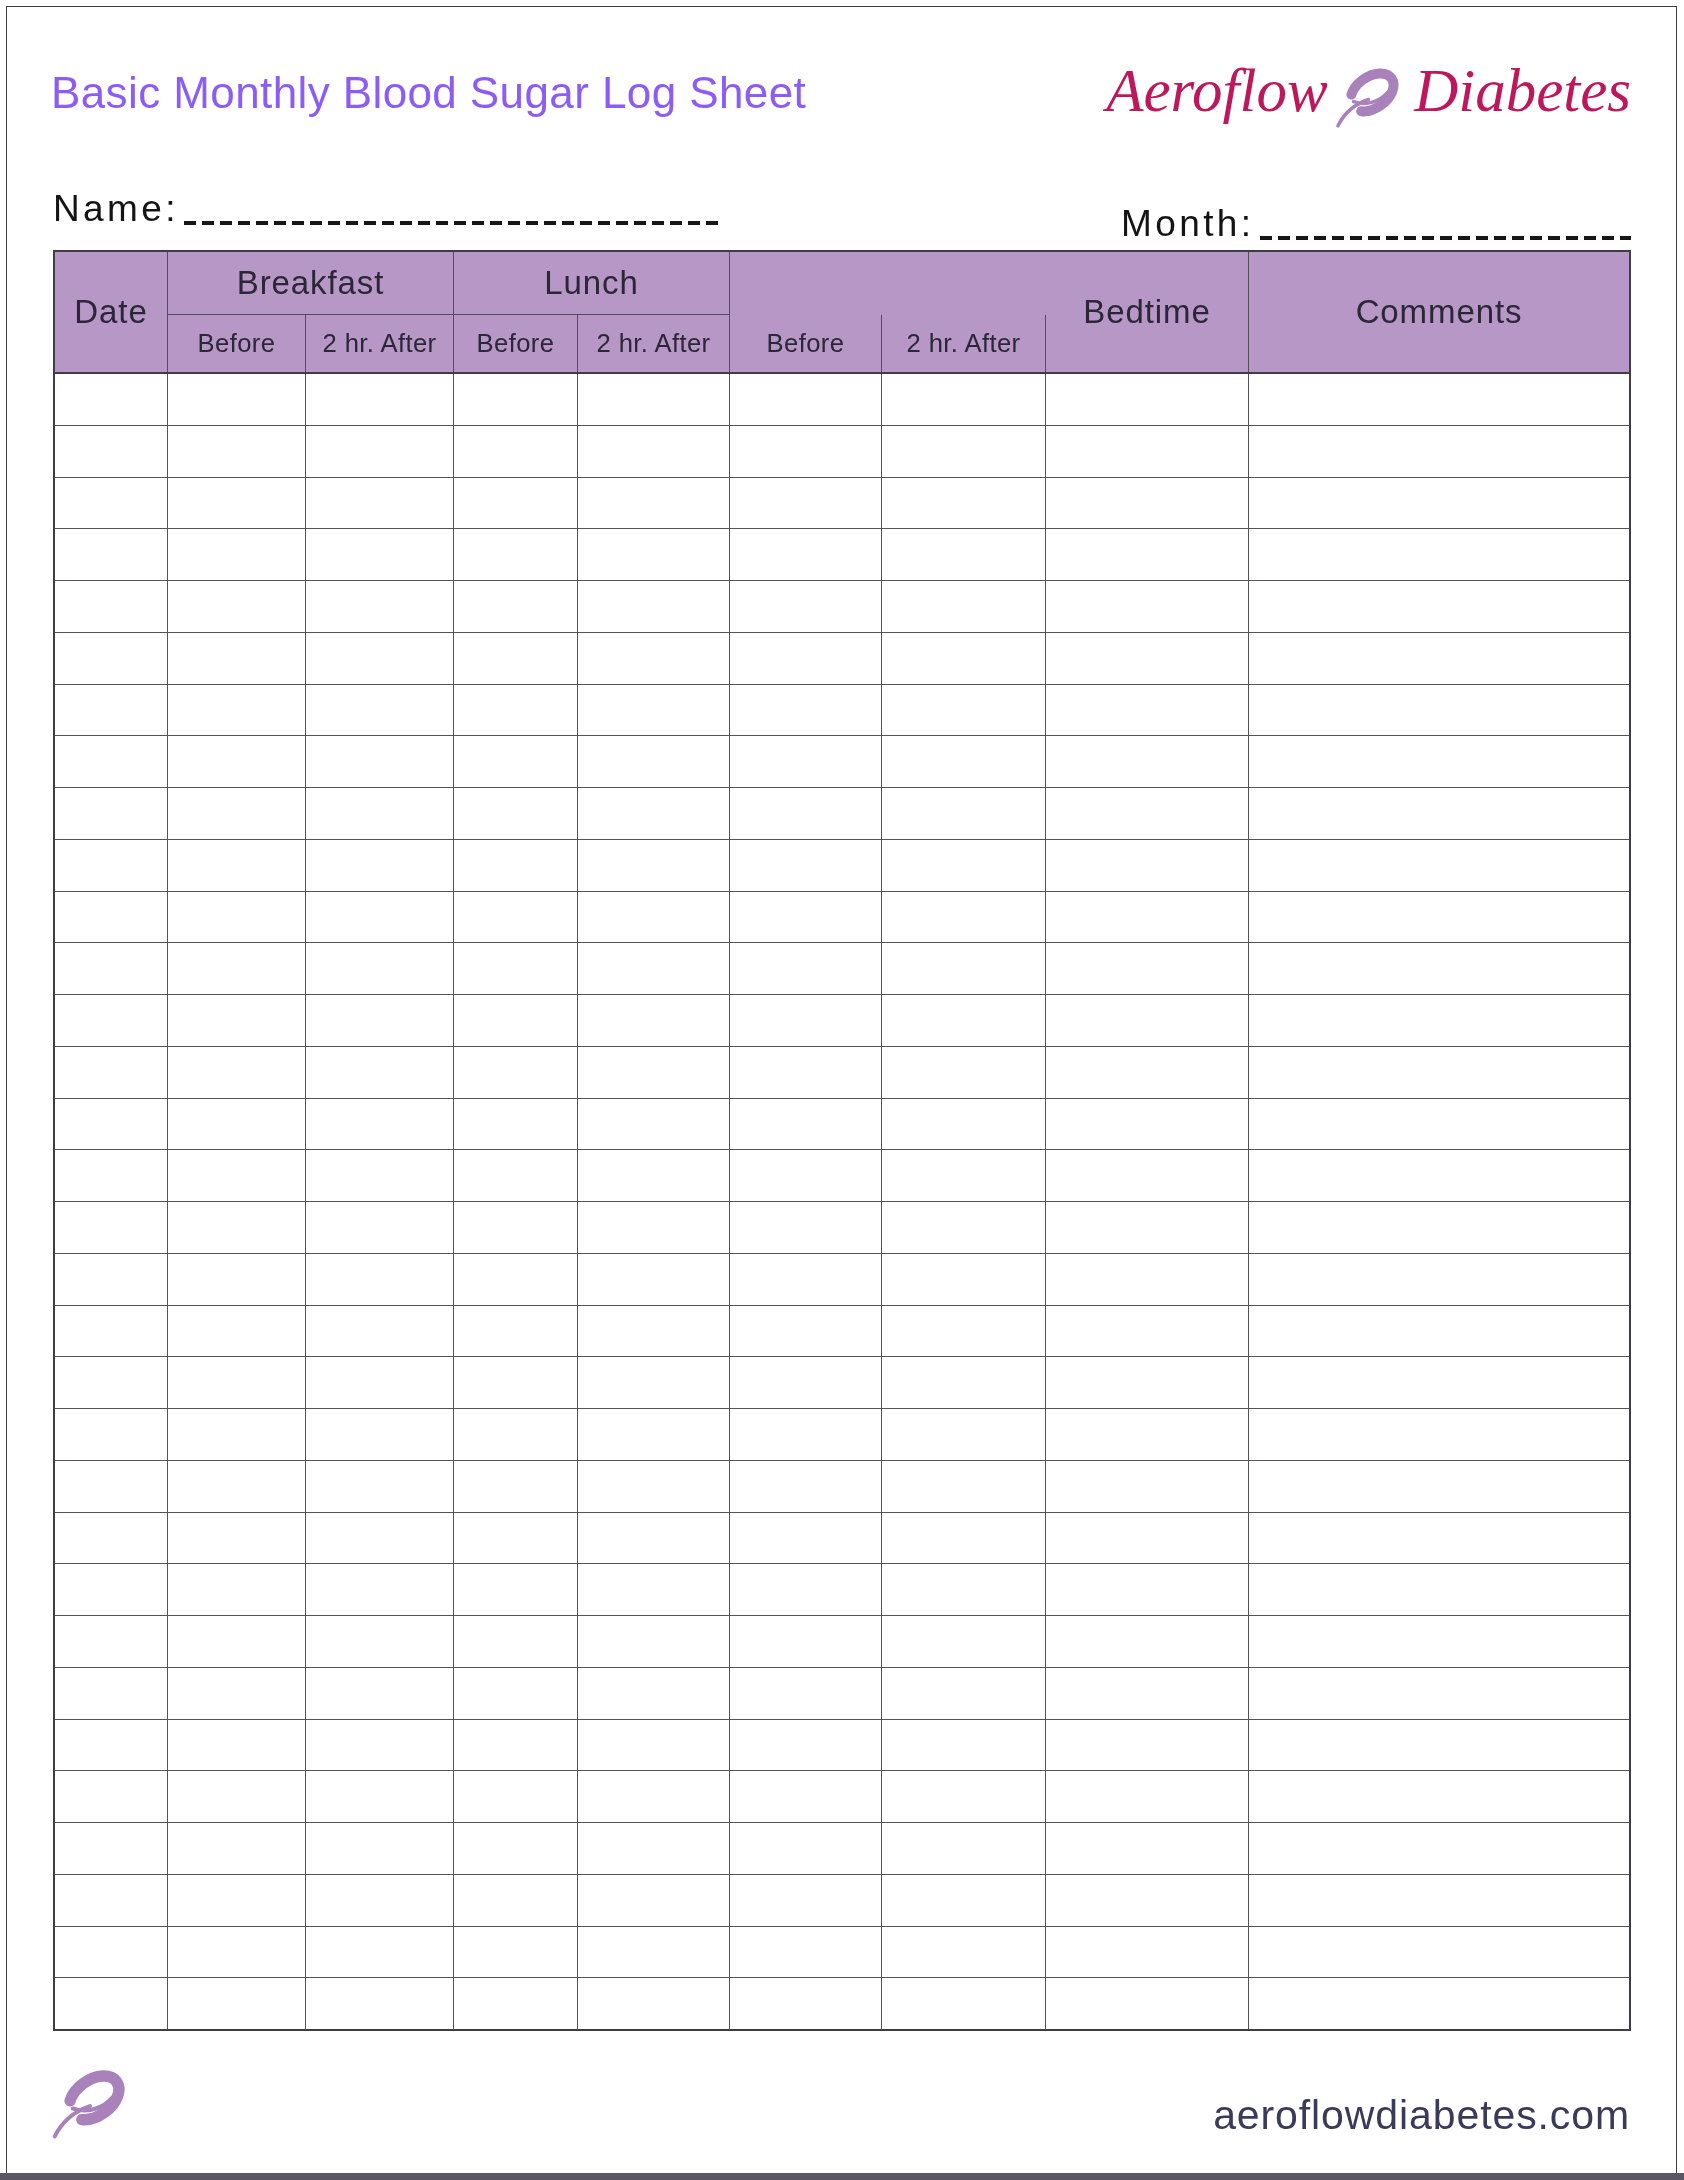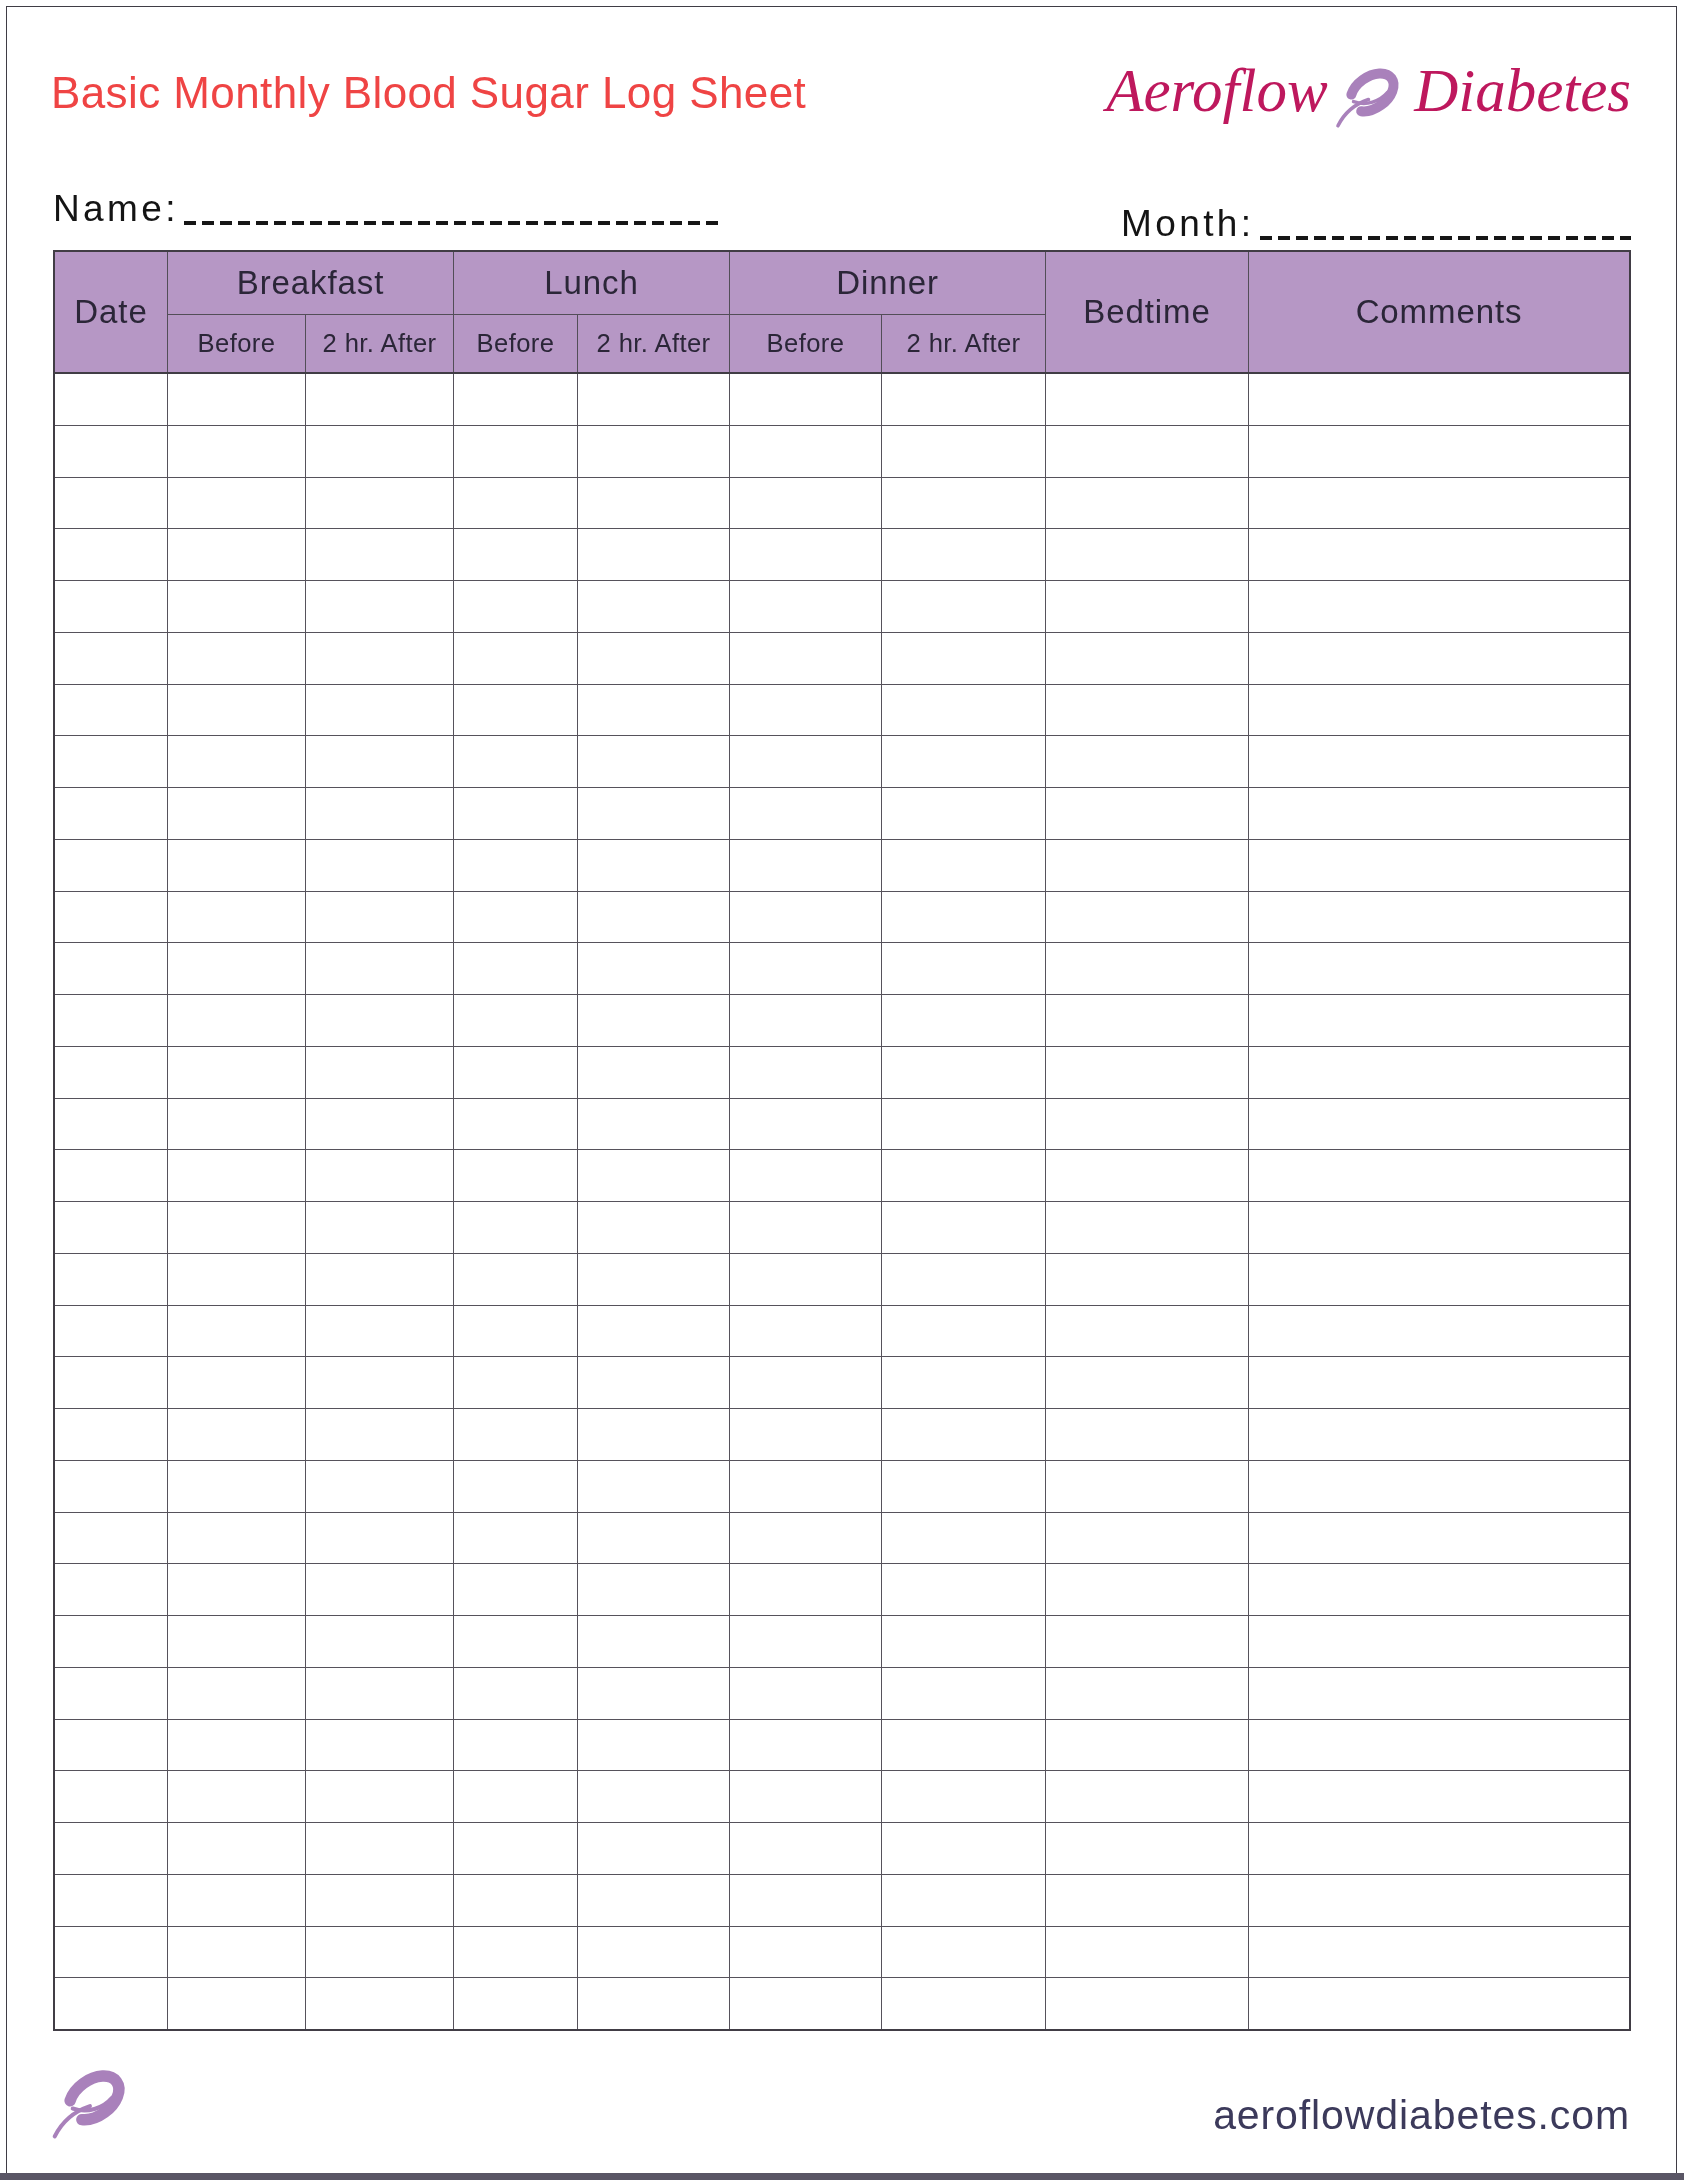--- a/index.html
+++ b/index.html
@@ -25,21 +25,21 @@
     background:#5a5665;
   }
 
   
   .title{
     position:absolute;
     left:51px; top:68px;
     font-size:44px;
     font-weight:500;
     letter-spacing:0.4px;
-    color:#ef4444;
+    color:#8b5cf6;
     white-space:nowrap;
   }
   .logo{
     position:absolute;
     top:53px; right:54px;
     display:flex;
     align-items:center;
   }
   .logo-word{
     font-family:"Liberation Serif", serif;
@@ -180,21 +180,20 @@
   <div class="month-row">
     <span class="field-label">Month:</span>
     <span class="dash-line"></span>
   </div>
 
   <div class="log-table">
     <div class="thead">
       <div class="th date bline">Date</div>
       <div class="th g-lu bline">Lunch</div>
       <div class="th g-bf bline">Breakfast</div>
-      <div class="th g-di bline">Dinner</div>
       <div class="th sub s1 bline">Before</div>
       <div class="th sub s2 bline">2 hr. After</div>
       <div class="th sub s3 bline">Before</div>
       <div class="th sub s4 bline">2 hr. After</div>
       <div class="th sub s5 bline">Before</div>
       <div class="th sub s6 bline">2 hr. After</div>
       <div class="th bedtime bline">Bedtime</div>
       <div class="th comments">Comments</div>
     </div>
     <div class="tbody" id="tbody">

